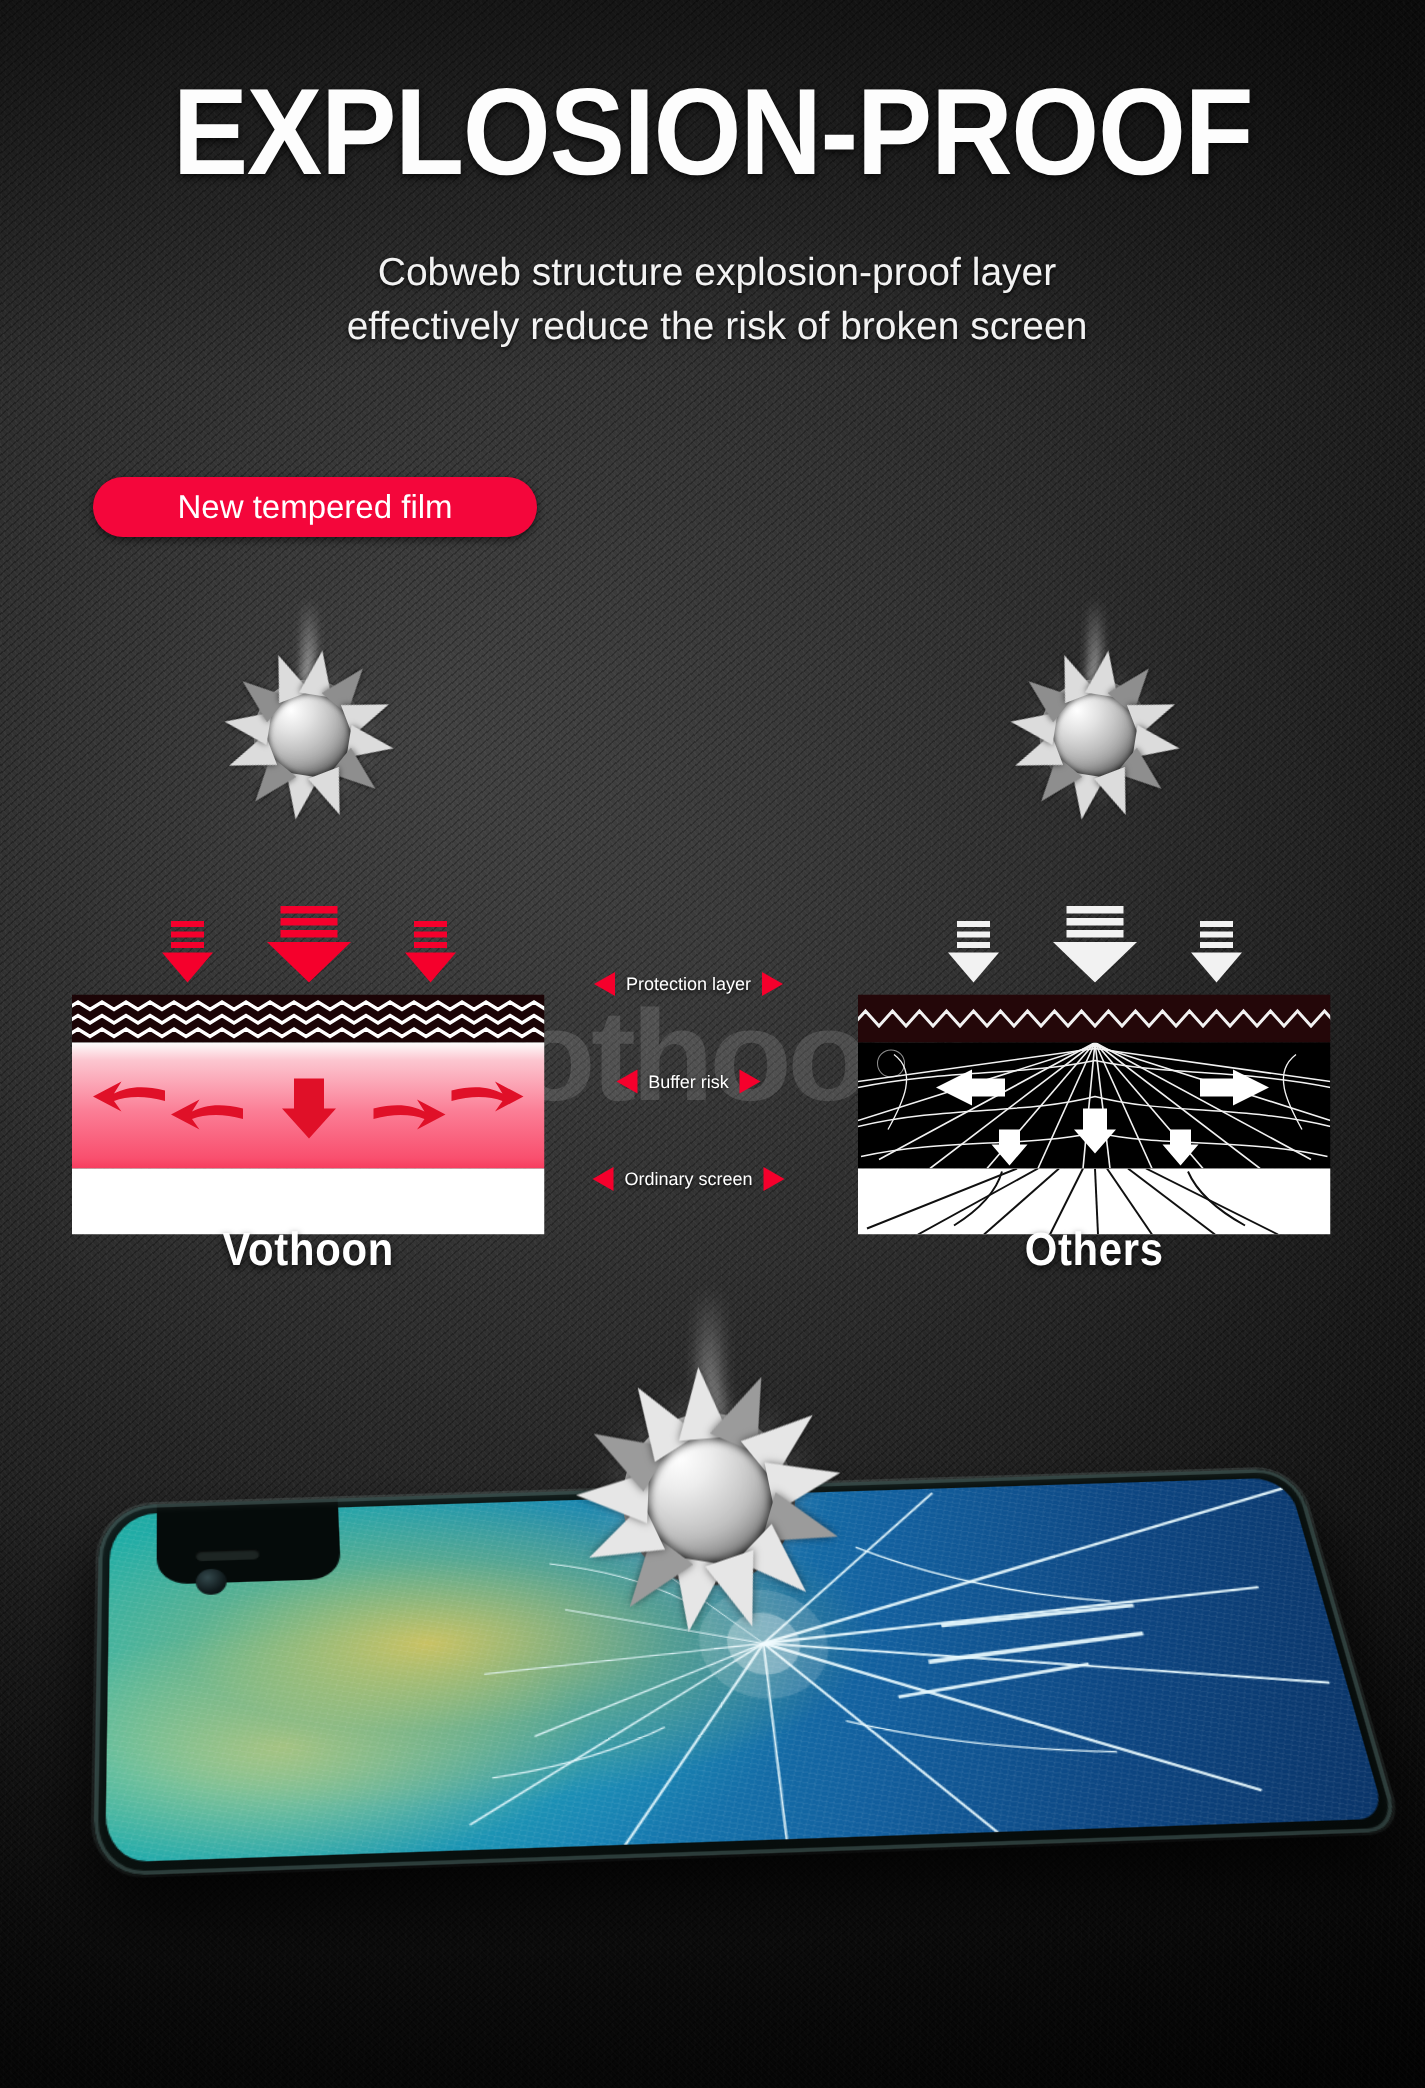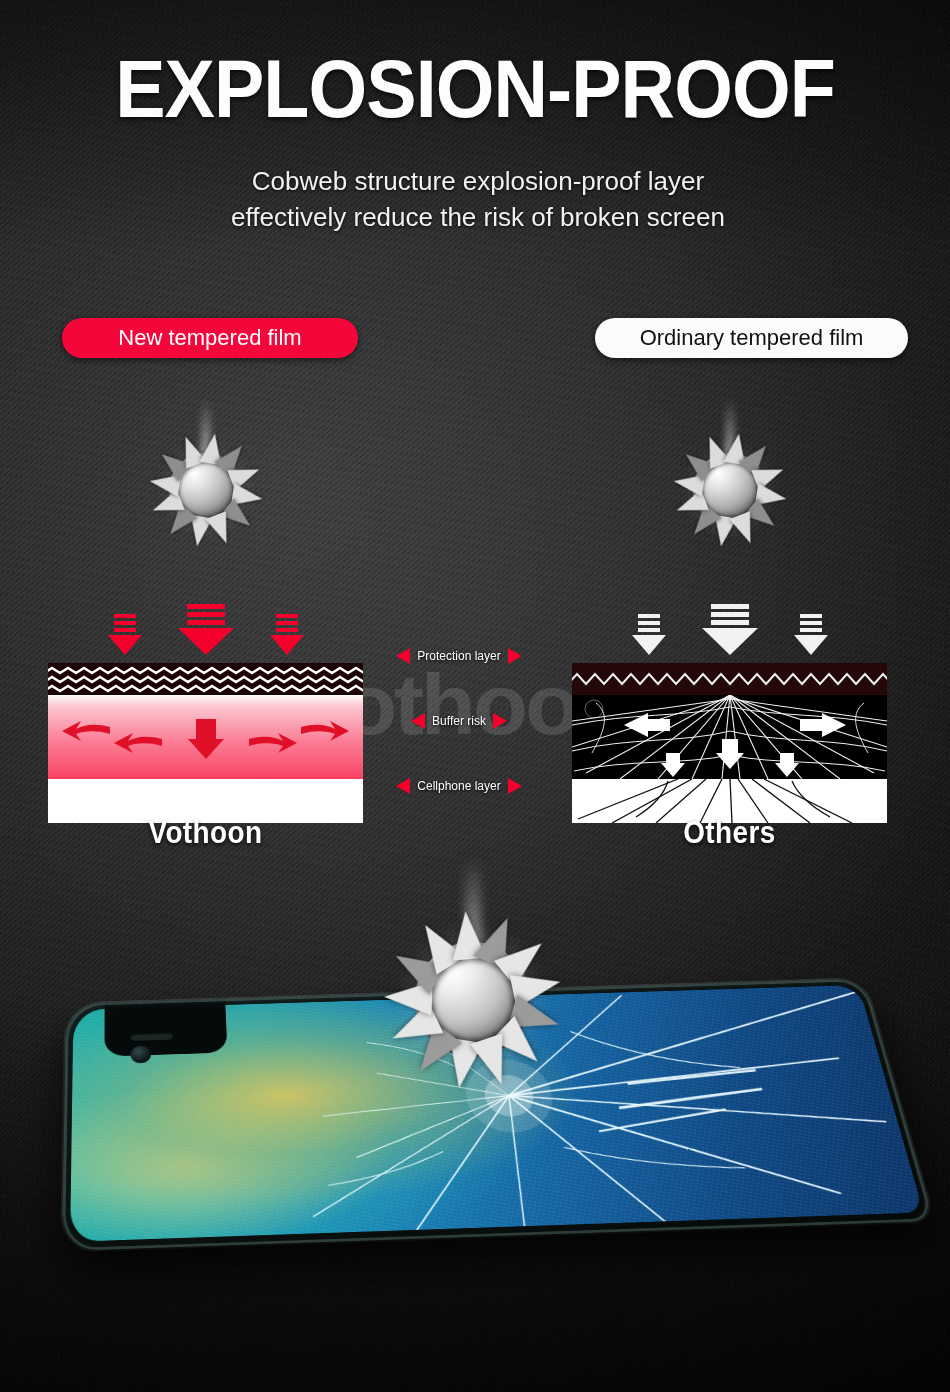--- a/index.html
+++ b/index.html
@@ -289,23 +289,20 @@
 <body>
 
 <div id="page">
 
   <div class="headline layer">EXPLOSION-PROOF</div>
   <div class="subtitle layer">Cobweb structure  explosion-proof layer
 effectively reduce the risk of broken screen</div>
 
   <div class="badge badge--red layer">
     <span>New tempered film</span>
-  </div>
-  <div class="badge badge--white layer">
-    <span>Ordinary tempered film</span>
   </div>
 
   <div class="watermark">
     <span>Vothoon</span><sup>®</sup>
   </div>
 
   <div class="panel panel--left layer" style="top:425px;">
 
     <div class="ball-wrap">
       <div class="ball" id="ball-left">
@@ -494,21 +491,21 @@
     <span>Protection layer</span>
     <span class="tri-r"></span>
   </div>
   <div class="clabel layer" style="top:713px;">
     <span class="tri-l"></span>
     <span>Buffer risk</span>
     <span class="tri-r"></span>
   </div>
   <div class="clabel layer" style="top:778px;">
     <span class="tri-l"></span>
-    <span>Cellphone layer</span>
+    <span>Ordinary screen</span>
     <span class="tri-r"></span>
   </div>
 
   <div class="phone-stage">
     <div class="phone">
       <div class="screen-img">
         <div class="grain"></div>
         <svg class="cracks" viewBox="0 0 880 300" preserveAspectRatio="none">
           <g stroke="#e9fbff" fill="none" stroke-opacity=".92">
             <path d="M470,130 L880,8" stroke-width="2.4"></path>

